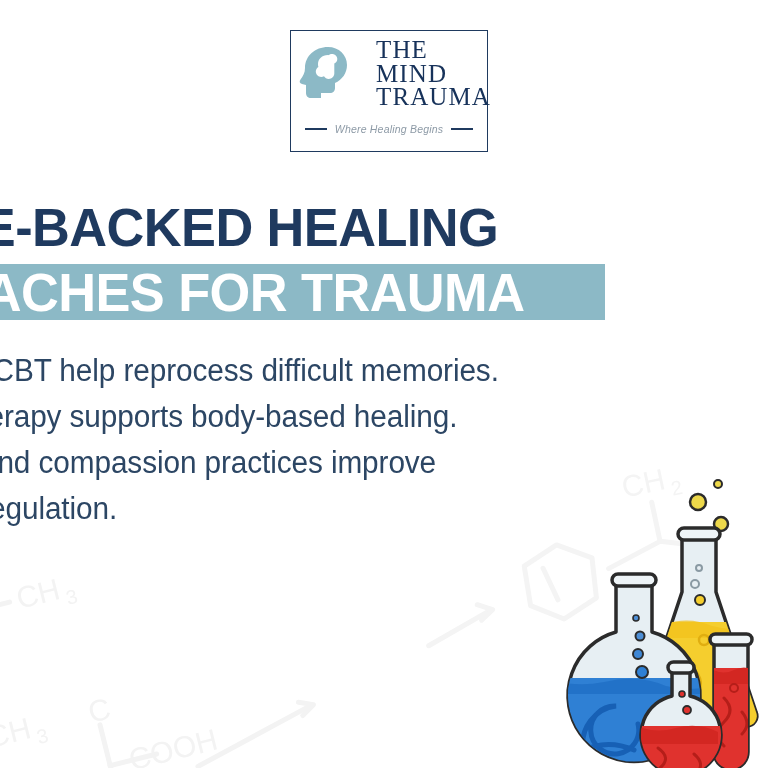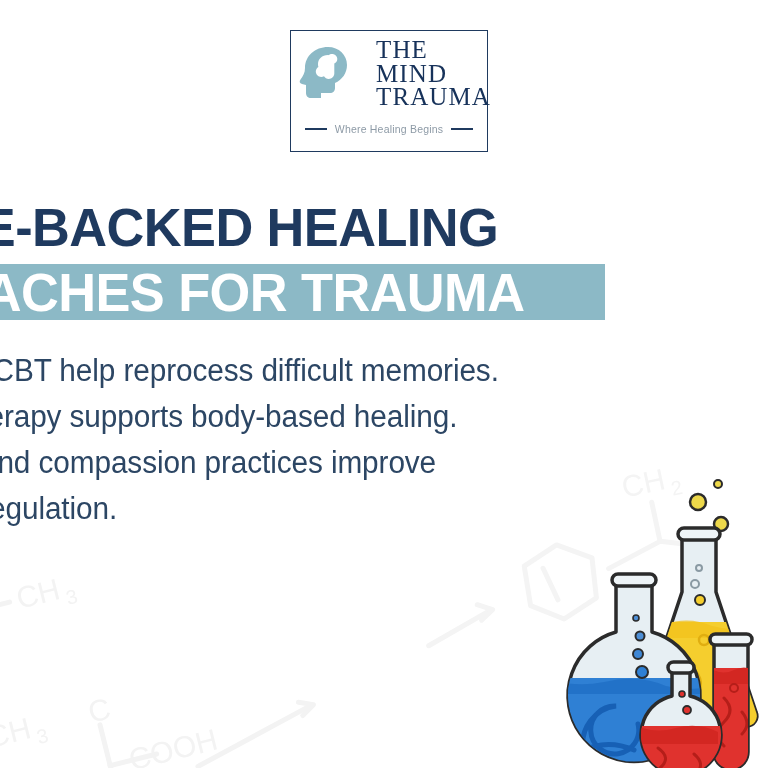--- a/index.html
+++ b/index.html
@@ -88,20 +88,21 @@
   .logo-tagline {
     position: absolute;
     left: 0;
     right: 0;
     bottom: 16px;
     display: flex;
     align-items: center;
     justify-content: flex-start;
     gap: 8px;
     padding: 0 14px;
+    font-style: italic;
   }
   .logo-tagline .rule {
     height: 1.6px;
     background: #1f3a5f;
     flex: 1 1 auto;
     max-width: 26px;
   }
   .logo-tagline .tag-text {
     font-family: "Liberation Sans", sans-serif;
     font-size: 10.5px;

